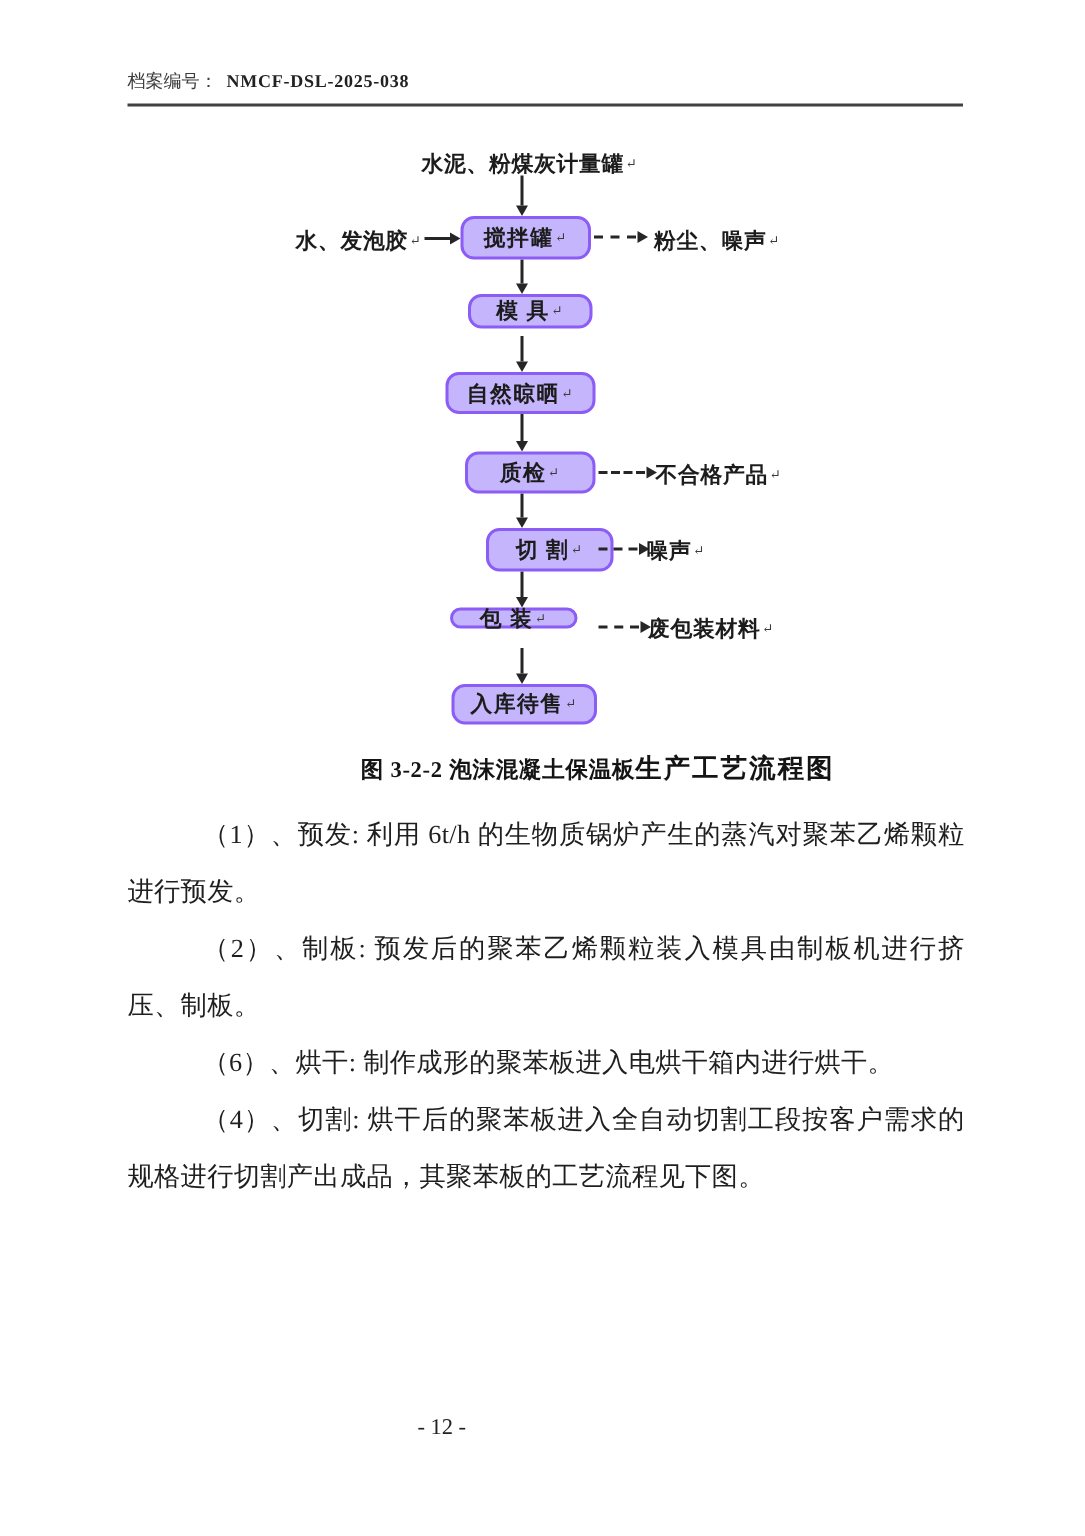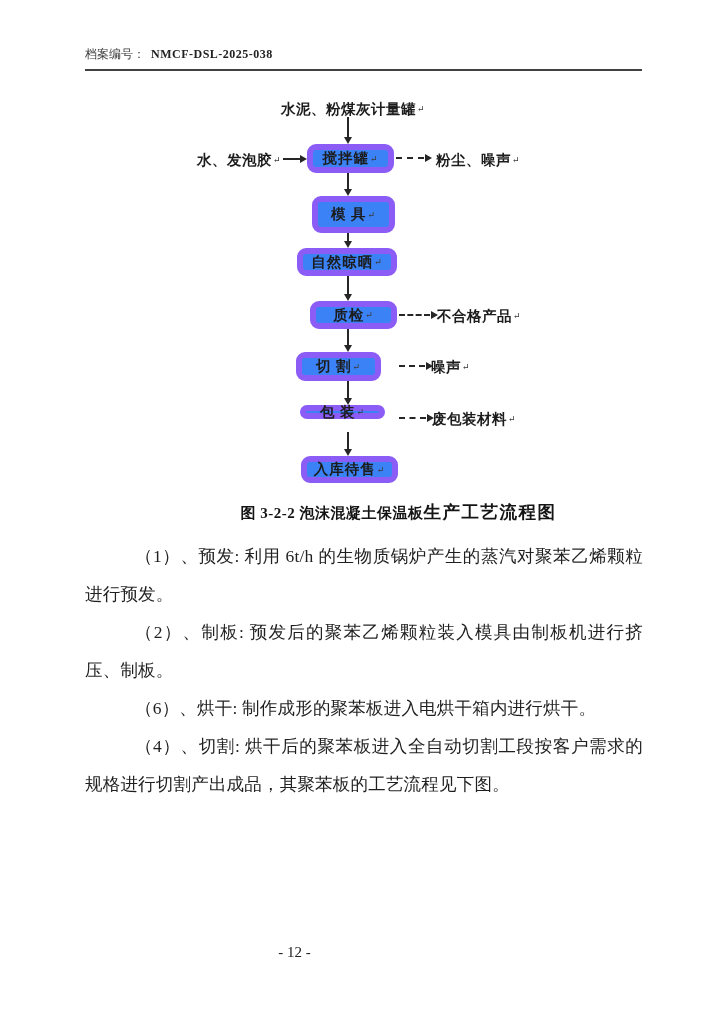--- a/index.html
+++ b/index.html
@@ -12,21 +12,21 @@
     position:absolute;left:85px;top:46px;width:557px;
     display:flex;justify-content:space-between;align-items:baseline;
     padding-bottom:6px;border-bottom:2px solid #414141;
   }
   .company{font-size:15px;color:#3c3c3c;letter-spacing:1.5px;}
   .archive{font-size:12px;color:#3c3c3c;}
   .archive .arch-num{font-weight:700;color:#222;letter-spacing:0.5px;margin-left:6px;}
   
   .fclabel{position:absolute;font-size:14.5px;font-weight:600;color:#1c1c1c;white-space:nowrap;letter-spacing:0.5px;}
   .fcbox{
-    position:absolute;box-sizing:border-box;border:6px solid #8b5cf6;border-radius:9px;background:#3b82f6;
+    position:absolute;box-sizing:border-box;border:2px solid #8b5cf6;border-radius:9px;background:#c4b5fd;
     display:flex;align-items:center;justify-content:center;
     font-size:14.5px;font-weight:600;color:#1c1c1c;letter-spacing:1px;white-space:nowrap;
   }
   .ret{font-size:9px;color:#3a3a3a;margin-left:1px;vertical-align:2px;font-weight:400;}
   .varrow{position:absolute;left:347px;width:2px;background:#262626;}
   .varrow::after{
     content:"";position:absolute;left:-3px;bottom:-7px;
     border-left:4px solid transparent;border-right:4px solid transparent;border-top:7px solid #262626;
   }
   .hsolid{position:absolute;height:2px;background:#262626;}
@@ -83,33 +83,33 @@
 
     <div class="fclabel" style="left:183px;top:151px;width:98px;text-align:right;">
       <span>水、发泡胶</span><span class="ret">↵</span>
     </div>
     <div class="hsolid" style="left:283px;top:158px;width:17px;"></div>
 
     <div class="fcbox" style="left:307px;top:144px;width:87px;height:29px;">
       <span>搅拌罐</span>
         <span class="ret">↵</span>
     </div>
-    <div class="fcbox" style="left:312px;top:196px;width:83px;height:37px;">
+    <div class="fcbox" style="left:312px;top:196px;width:83px;height:23px;">
       <span>模 具</span>
         <span class="ret">↵</span>
     </div>
     <div class="fcbox" style="left:297px;top:248px;width:100px;height:28px;">
       <span>自然晾晒</span>
         <span class="ret">↵</span>
     </div>
     <div class="fcbox" style="left:310px;top:301px;width:87px;height:28px;">
       <span>质检</span>
         <span class="ret">↵</span>
     </div>
-    <div class="fcbox" style="left:296px;top:352px;width:85px;height:29px;">
+    <div class="fcbox" style="left:324px;top:352px;width:85px;height:29px;">
       <span>切 割</span>
         <span class="ret">↵</span>
     </div>
     <div class="fcbox" style="left:300px;top:405px;width:85px;height:14px;">
       <span>包 装</span>
         <span class="ret">↵</span>
     </div>
     <div class="fcbox" style="left:301px;top:456px;width:97px;height:27px;">
       <span>入库待售</span>
         <span class="ret">↵</span>

